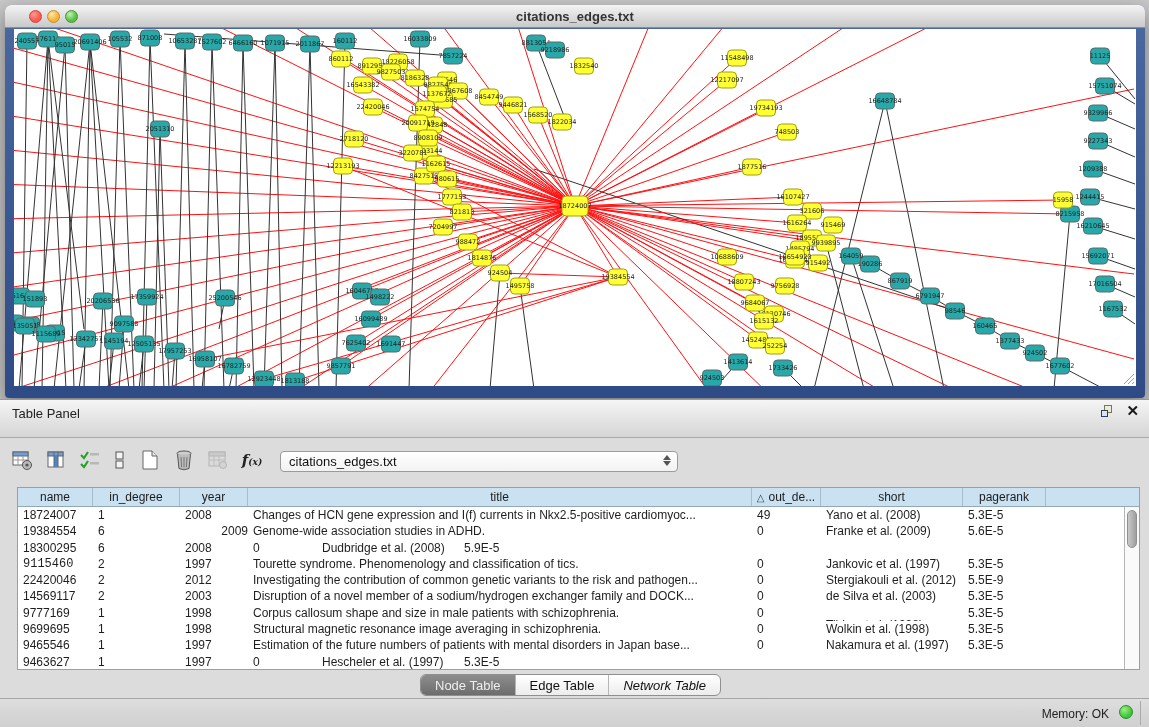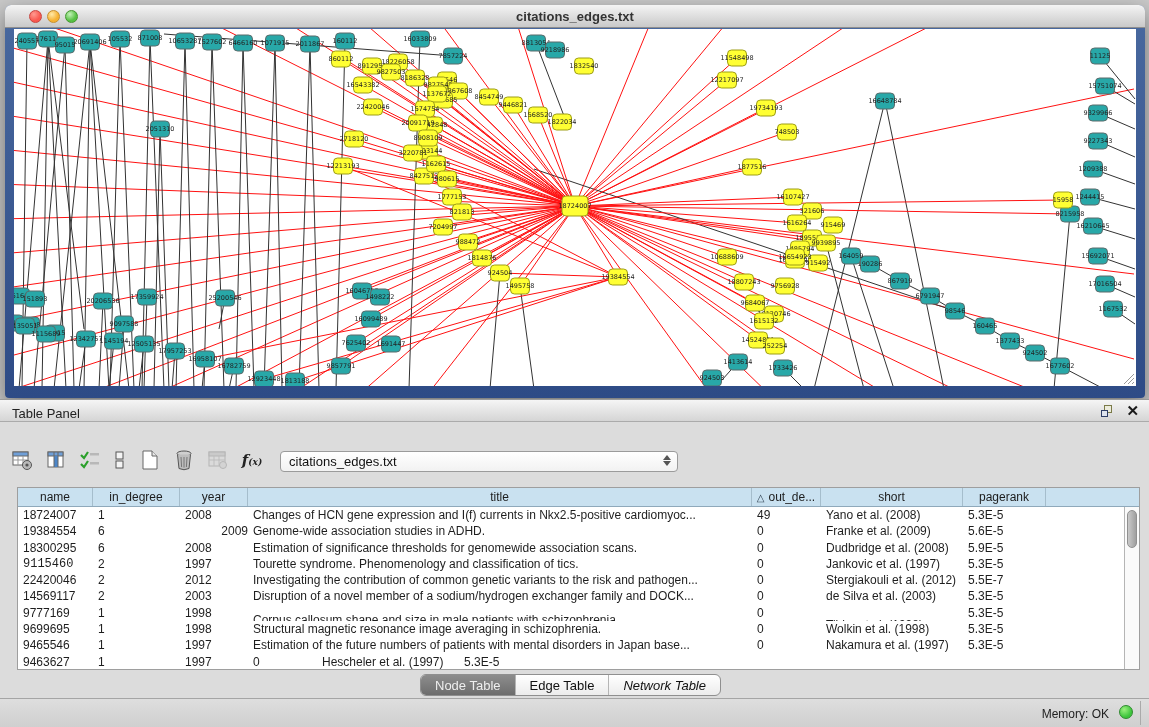--- a/index.html
+++ b/index.html
@@ -20,21 +20,21 @@
   .tl.yellow { left:42px; background:radial-gradient(circle at 35% 30%,#ffe9a8,#f6b233 60%); border:1px solid #c78f2d; }
   .tl.green  { left:60px; background:radial-gradient(circle at 35% 30%,#c4f2b8,#57c144 60%); border:1px solid #44962f; }
   .canvas-wrap { position:absolute; left:9px; top:24px; right:9px; bottom:12px;
     background:#ffffff; overflow:hidden; }
   .canvas-wrap svg.graph { position:absolute; left:0; top:0; }
   .grip { position:absolute; right:1px; bottom:1px; width:14px; height:14px; }
 
   
   .table-panel { position:absolute; left:0; top:399px; width:1149px; height:299px;
     background:#dcdcdc; border-top:1px solid #9a9a9a; }
-  .panel-titlebar { height:22px; background:linear-gradient(#f5f5f5,#d5d5d5);
+  .panel-titlebar { height:38px; background:linear-gradient(#f5f5f5,#d5d5d5);
     border-bottom:1px solid #ababab; position:relative;padding-left:16px; }
   .panel-titlebar .ptitle { position:absolute; left:12px; top:6px; font-size:13px; color:#222; }
   .panel-btns { position:absolute; right:10px; top:4px; display:flex; gap:12px; align-items:center; }
   .float-ic { width:14px; height:14px; position:relative; }
   .float-ic .sq1 { position:absolute; left:4px; top:1px; width:8px; height:8px; border:1px solid #7a7a48; background:#ececdc; }
   .float-ic .sq2 { position:absolute; left:1px; top:6px; width:7px; height:7px; border:1px solid #2e3e66; background:#dfe4ee; }
   .close-ic { font-size:15px; font-weight:bold; color:#1a1a1a; line-height:14px; cursor:default; }
 
   .toolbar { position:absolute; left:10px; top:45px; height:30px; display:flex; align-items:center; }
   .tb-icon { width:24px; height:24px; margin-right:10px; display:flex; align-items:center; justify-content:center; }
@@ -885,57 +885,56 @@
           <div class="tcell" style="width: 68px; text-align: right;">2009</div>
           <div class="tcell" style="width: 504px;">Genome-wide association studies in ADHD.</div>
           <div class="tcell" style="width: 69px;">0</div>
           <div class="tcell" style="width: 142px;">Franke et al. (2009)</div>
           <div class="tcell" style="width: 83px;">5.6E-5</div>
         </div>
         <div class="trow">
           <div class="tcell" style="width: 75px;">18300295</div>
           <div class="tcell" style="width: 87px;">6</div>
           <div class="tcell" style="width: 68px;">2008</div>
-          <div class="tcell" style="width: 504px;">Estimation of significance thresholds for genomewide association scans.</div>
           <div class="tcell" style="width: 69px;">0</div>
           <div class="tcell" style="width: 142px;">Dudbridge et al. (2008)</div>
           <div class="tcell" style="width: 83px;">5.9E-5</div>
         </div>
         <div class="trow">
           <div class="tcell" style="width: 75px; font-family: Liberation Mono, monospace;">9115460</div>
           <div class="tcell" style="width: 87px;">2</div>
           <div class="tcell" style="width: 68px;">1997</div>
           <div class="tcell" style="width: 504px;">Tourette syndrome. Phenomenology and classification of tics.</div>
           <div class="tcell" style="width: 69px;">0</div>
           <div class="tcell" style="width: 142px;">Jankovic et al. (1997)</div>
           <div class="tcell" style="width: 83px;">5.3E-5</div>
         </div>
         <div class="trow">
           <div class="tcell" style="width: 75px;">22420046</div>
           <div class="tcell" style="width: 87px;">2</div>
           <div class="tcell" style="width: 68px;">2012</div>
           <div class="tcell" style="width: 504px;">Investigating the contribution of common genetic variants to the risk and pathogen...</div>
           <div class="tcell" style="width: 69px;">0</div>
           <div class="tcell" style="width: 142px;">Stergiakouli et al. (2012)</div>
-          <div class="tcell" style="width: 83px;">5.5E-7</div>
+          <div class="tcell" style="width: 83px;">5.5E-9</div>
         </div>
         <div class="trow">
           <div class="tcell" style="width: 75px;">14569117</div>
           <div class="tcell" style="width: 87px;">2</div>
           <div class="tcell" style="width: 68px;">2003</div>
           <div class="tcell" style="width: 504px;">Disruption of a novel member of a sodium/hydrogen exchanger family and DOCK...</div>
           <div class="tcell" style="width: 69px;">0</div>
           <div class="tcell" style="width: 142px;">de Silva et al. (2003)</div>
           <div class="tcell" style="width: 83px;">5.3E-5</div>
         </div>
         <div class="trow">
           <div class="tcell" style="width: 75px;">9777169</div>
           <div class="tcell" style="width: 87px;">1</div>
           <div class="tcell" style="width: 68px;">1998</div>
-          <div class="tcell" style="width: 504px; margin-top: 7px;">Corpus callosum shape and size in male patients with schizophrenia.</div>
+          <div class="tcell" style="width: 504px;">Corpus callosum shape and size in male patients with schizophrenia.</div>
           <div class="tcell" style="width: 69px;">0</div>
           <div class="tcell" style="width: 142px; margin-top: 12px;">Tibbo et al. (1998)</div>
           <div class="tcell" style="width: 83px;">5.3E-5</div>
         </div>
         <div class="trow">
           <div class="tcell" style="width: 75px;">9699695</div>
           <div class="tcell" style="width: 87px;">1</div>
           <div class="tcell" style="width: 68px;">1998</div>
           <div class="tcell" style="width: 504px;">Structural magnetic resonance image averaging in schizophrenia.</div>
           <div class="tcell" style="width: 69px;">0</div>

